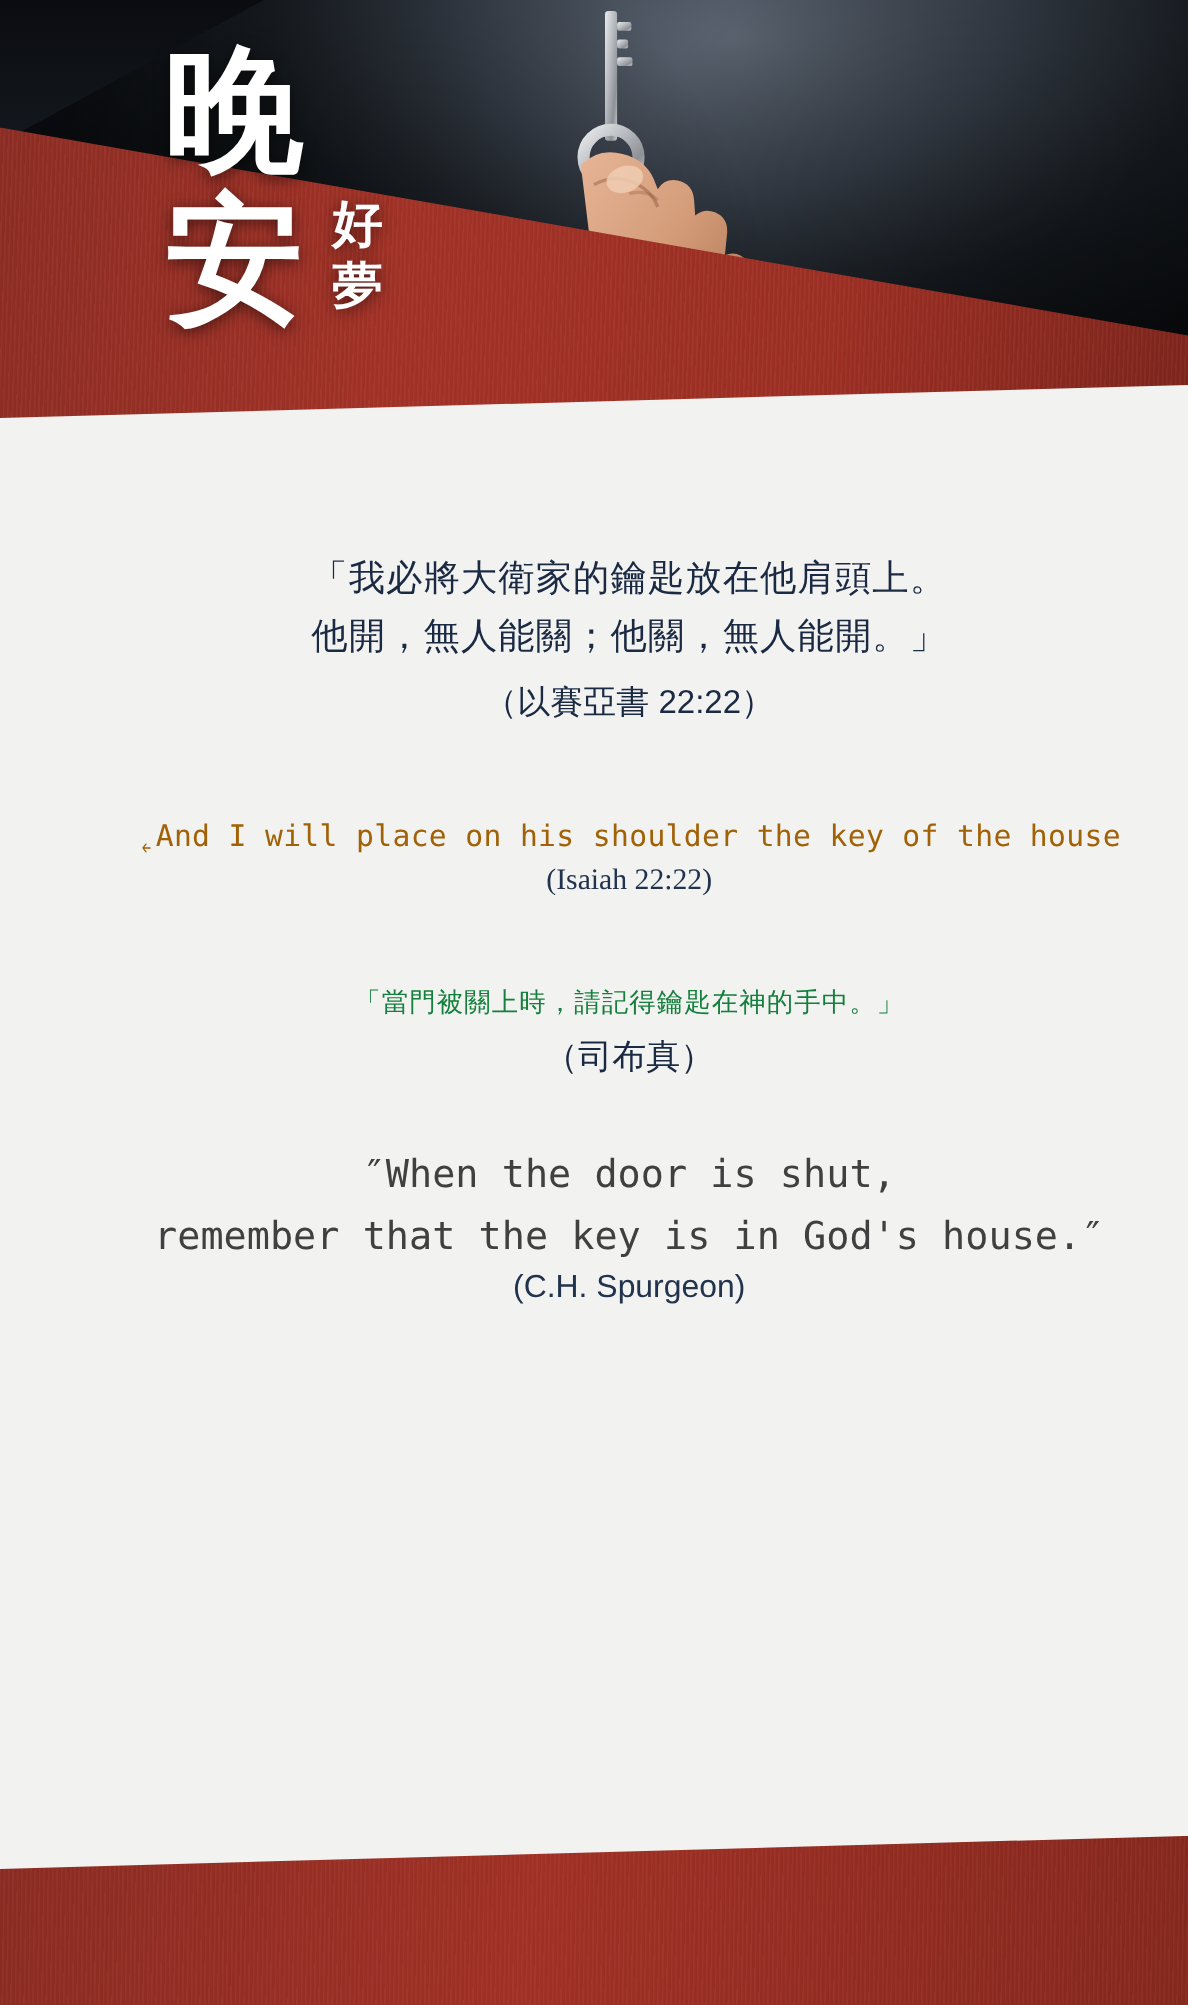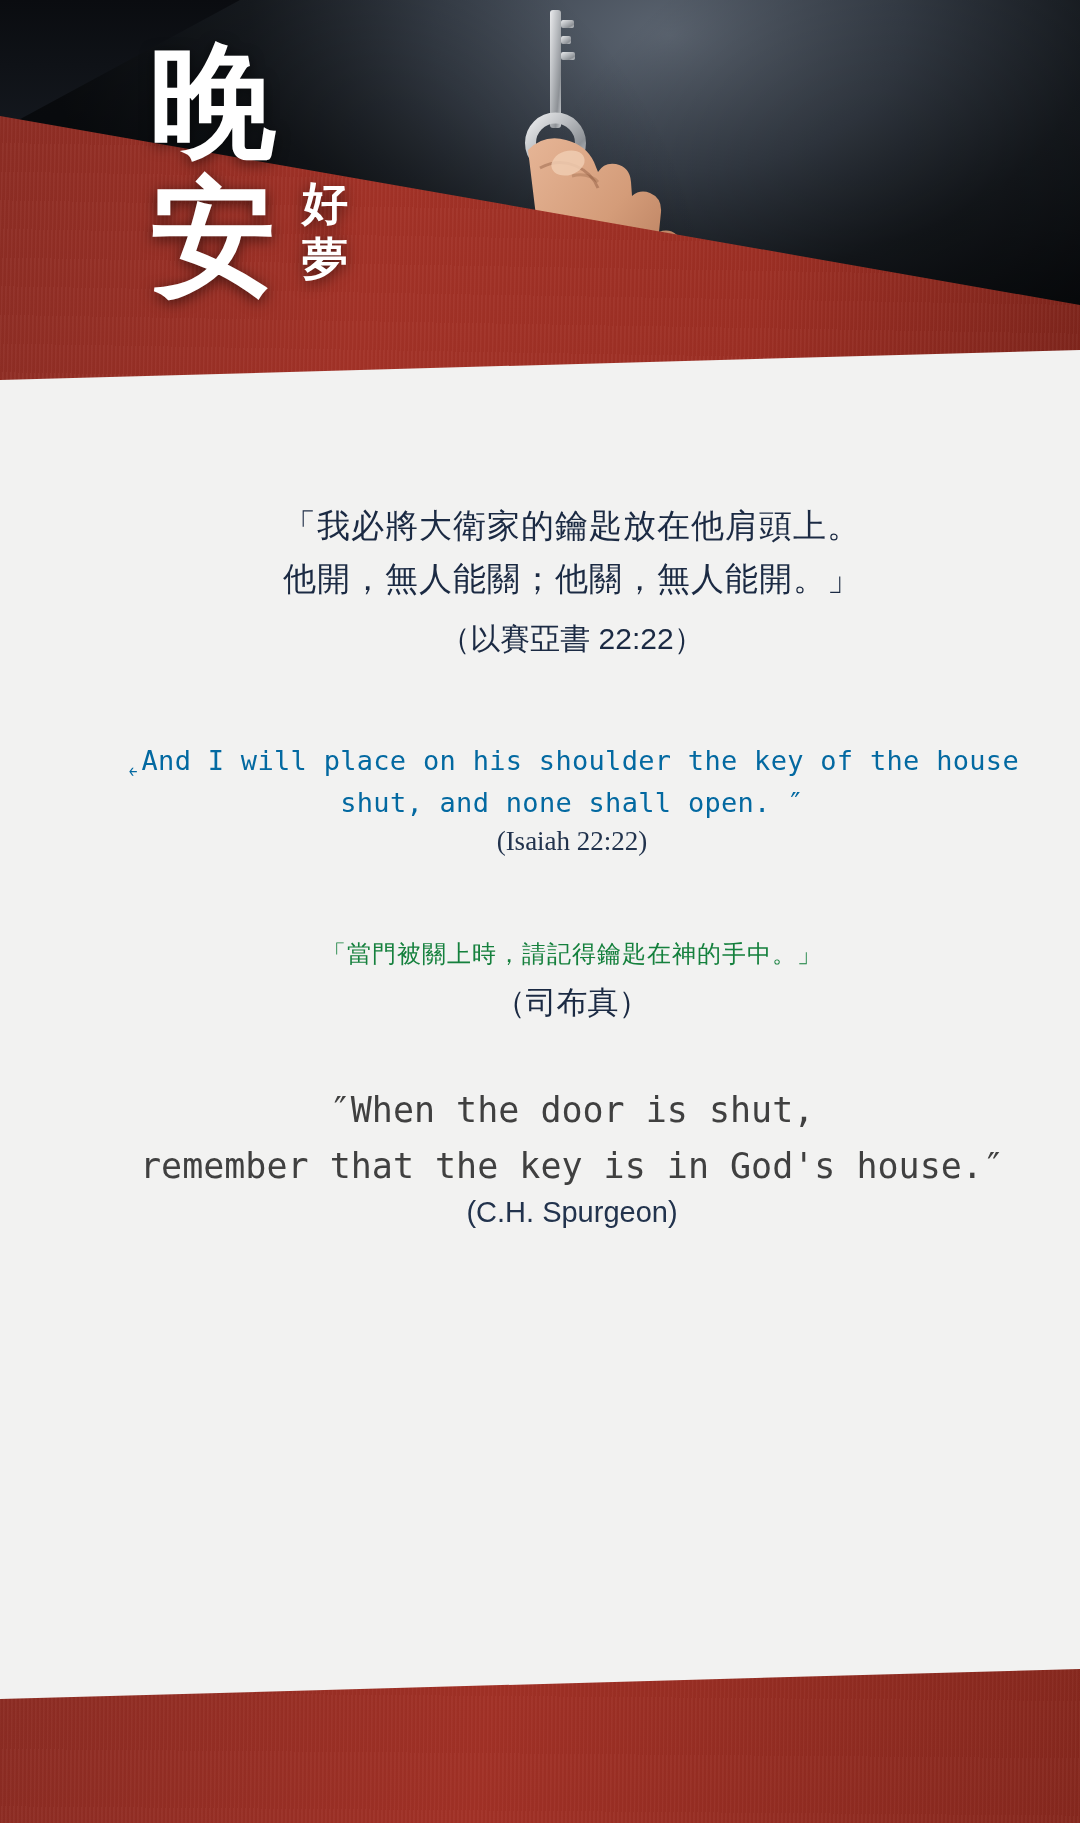--- a/index.html
+++ b/index.html
@@ -151,21 +151,21 @@
     font-size: 30px;
     line-height: 1.7;
     color: #1b2a43;
     margin-top: 6px;
   }
 
   .en-block {
     font-family: "DejaVu Sans Mono", "Liberation Mono", monospace;
     font-size: 27px;
     line-height: 1.56;
-    color: #0369a1;
+    color: #a16207;
     width: 1010px;
     margin: 0 auto;
     letter-spacing: 0.3px;
   }
   .en-block .just {
     text-align: justify;
     text-align-last: center;
   }
   .en-ref {
     font-family: Liberation Serif, serif;
@@ -295,21 +295,20 @@
     <div class="block zh-scripture">
       <span class="line">「我必將大衛家的鑰匙放在他肩頭上。</span>
       <span class="line">他開，無人能關；他關，無人能開。」</span>
     </div>
     <div class="zh-ref">（以賽亞書 22:22）</div>
 
     <div class="spacer-1"></div>
 
     <div class="block en-block">
       <span class="line just">˿And I will place on his shoulder the key of the house</span>
-      <span class="line">shut, and none shall open. ″</span>
     </div>
     <div class="en-ref">(Isaiah 22:22)</div>
 
     <div class="spacer-3"></div>
 
     <div class="block quote-zh">「當門被關上時，請記得鑰匙在神的手中。」</div>
     <div class="quote-zh-ref">（司布真）</div>
 
     <div class="spacer-2"></div>
 

